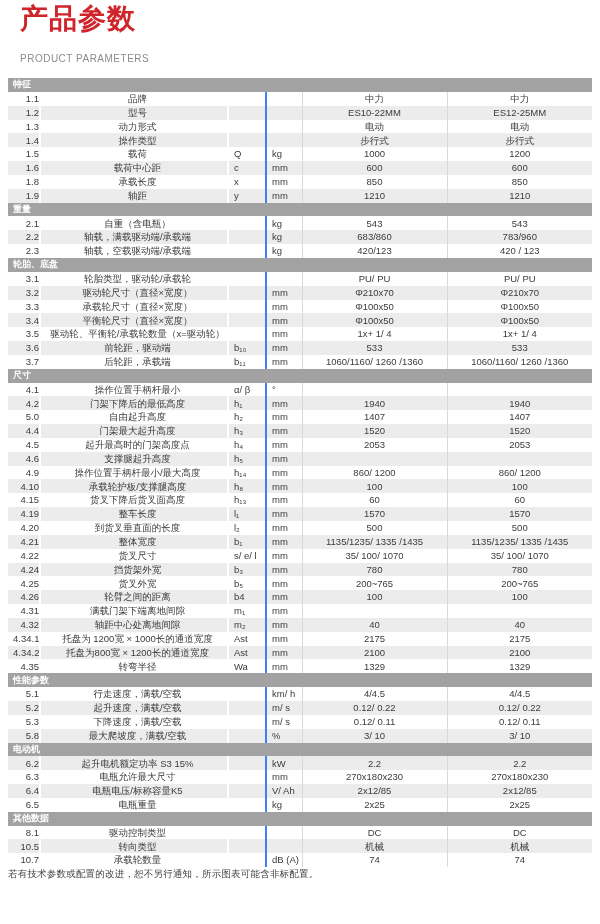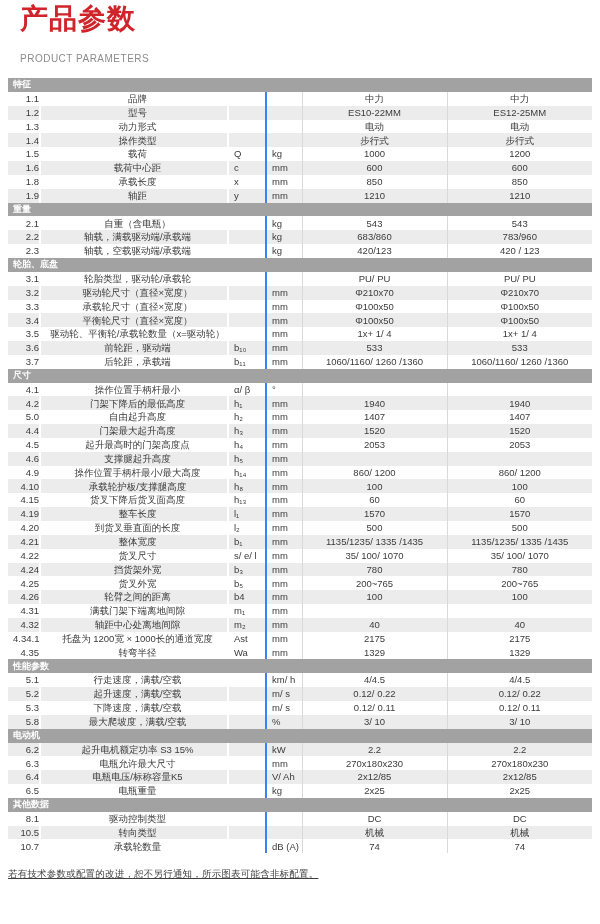--- a/index.html
+++ b/index.html
@@ -24,21 +24,21 @@
   tr.section-row td{background:var(--bar-gray);color:#ffffff;font-weight:bold;
      font-size:9px;padding-left:5px;}
   tr.odd td{background:#ffffff;}
   tr.even td{background:var(--stripe);}
   .c-no{padding-left:5px;text-align:right;}
   .c-label{padding-left:7px;border-left:2px solid #fff;text-align:center;}
   .c-sym{padding-left:5px;border-left:2px solid #fff;}
   .c-unit{padding-left:5px;border-left:2px solid #3b82f6;}
   .c-v1,.c-v2{text-align:center;border-left:1px solid var(--line);}
   .footer-note{position:absolute;left:8px;top:868px;font-size:9.5px;
-     color:#3f3f3f;letter-spacing:0.2px;text-decoration:underline;}
+     color:#3f3f3f;letter-spacing:0.2px;}
 </style>
 </head>
 <body>
 
 <div class="page">
 
   <div class="hdr">
     <div class="title-cn">产品参数</div>
     <div class="title-en">PRODUCT PARAMETERS</div>
   </div>
@@ -355,20 +355,28 @@
             <td class="c-v2">40</td>
           </tr>
           <tr class="odd">
             <td class="c-no">4.34.1</td>
             <td class="c-label">托盘为 1200宽 × 1000长的通道宽度</td>
             <td class="c-sym">Ast</td>
             <td class="c-unit">mm</td>
             <td class="c-v1">2175</td>
             <td class="c-v2">2175</td>
           </tr>
+          <tr class="even">
+            <td class="c-no">4.34.2</td>
+            <td class="c-label">托盘为800宽 × 1200长的通道宽度</td>
+            <td class="c-sym">Ast</td>
+            <td class="c-unit">mm</td>
+            <td class="c-v1">2100</td>
+            <td class="c-v2">2100</td>
+          </tr>
           <tr class="odd">
             <td class="c-no">4.35</td>
             <td class="c-label">转弯半径</td>
             <td class="c-sym">Wa</td>
             <td class="c-unit">mm</td>
             <td class="c-v1">1329</td>
             <td class="c-v2">1329</td>
           </tr>
           <tr class="section-row">
             <td colspan="6">性能参数</td>

